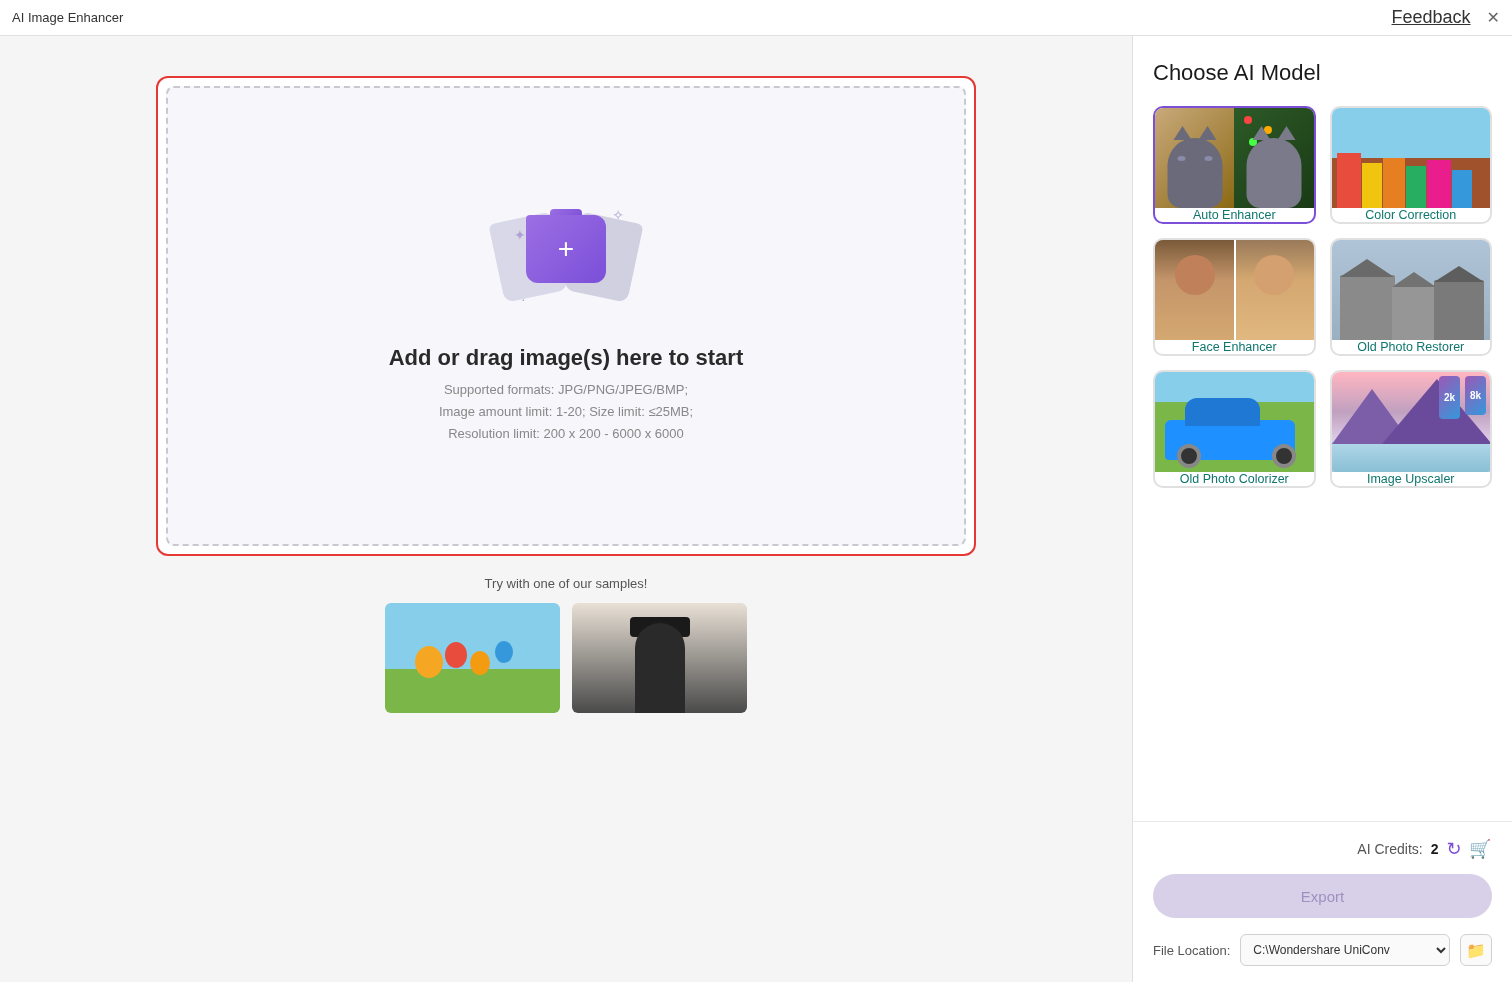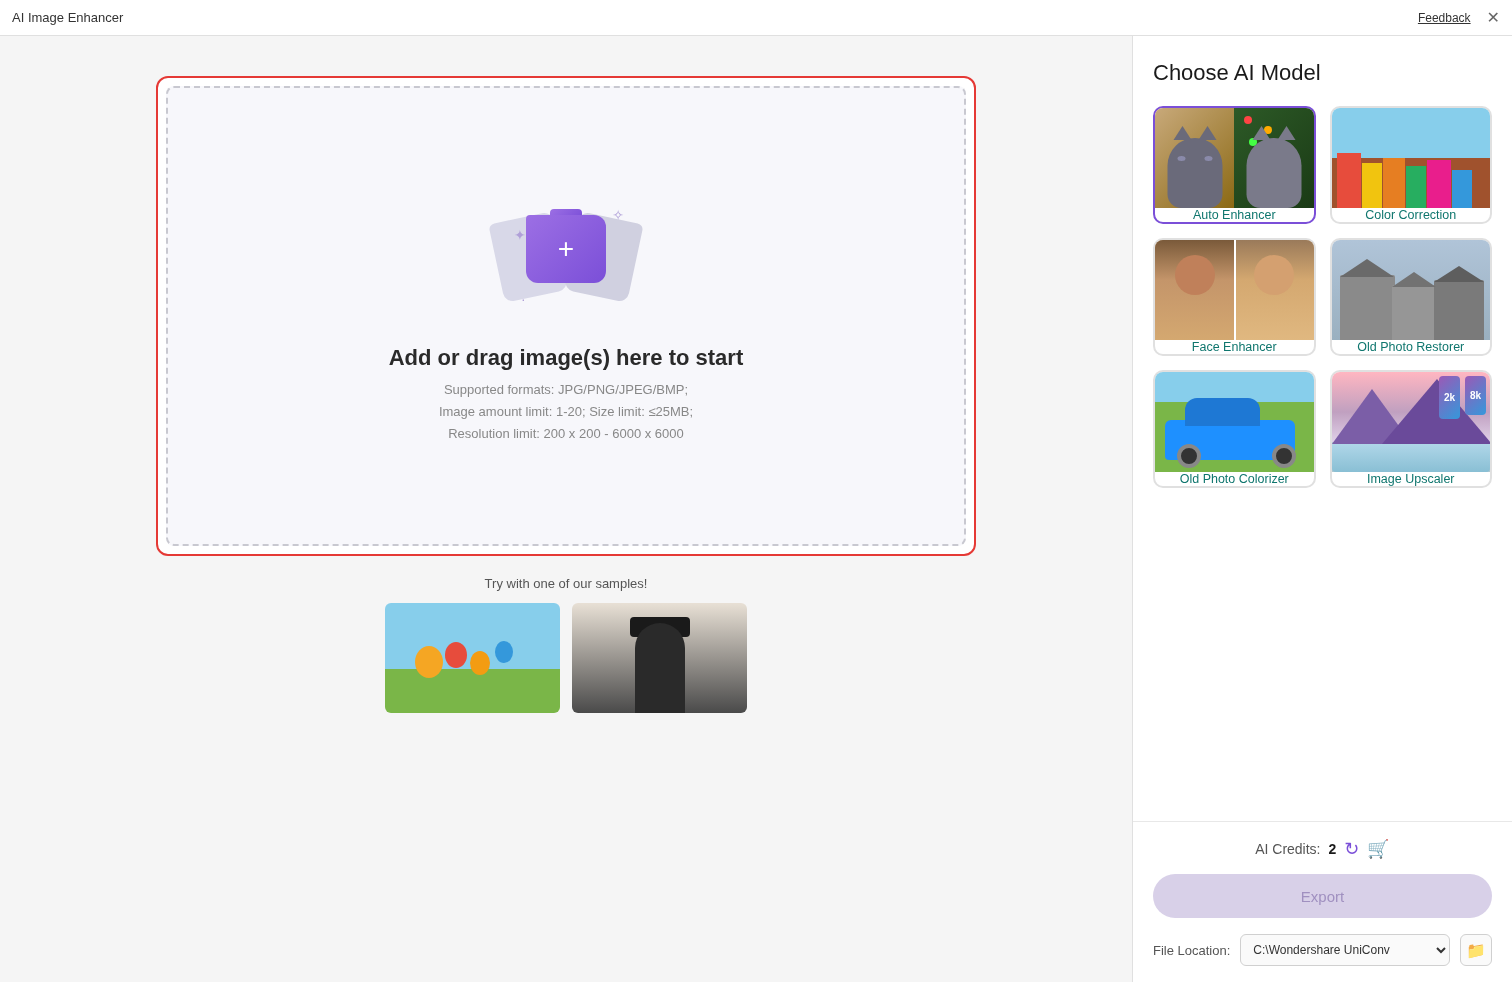--- a/index.html
+++ b/index.html
@@ -27,21 +27,21 @@
     .titlebar-title {
       font-size: 13px;
       color: #333;
     }
     .titlebar-actions {
       display: flex;
       align-items: center;
       gap: 16px;
     }
     .feedback-link {
-      font-size: 12px;
+      font-size: 18px;
       color: #333;
       text-decoration: underline;
       cursor: pointer;
     }
     .close-btn {
       font-size: 16px;
       color: #666;
       cursor: pointer;
       line-height: 1;
     }
@@ -442,21 +442,21 @@
     }
 
     
     .sidebar-bottom {
       padding: 16px 20px;
       border-top: 1px solid #e8e8e8;
     }
     .credits-row {
       display: flex;
       align-items: center;
-      justify-content: center;
+      justify-content: flex-end;
       gap: 8px;
       margin-bottom: 14px;
     }
     .credits-label {
       font-size: 14px;
       color: #555;
     }
     .credits-value {
       font-size: 14px;
       font-weight: 700;

